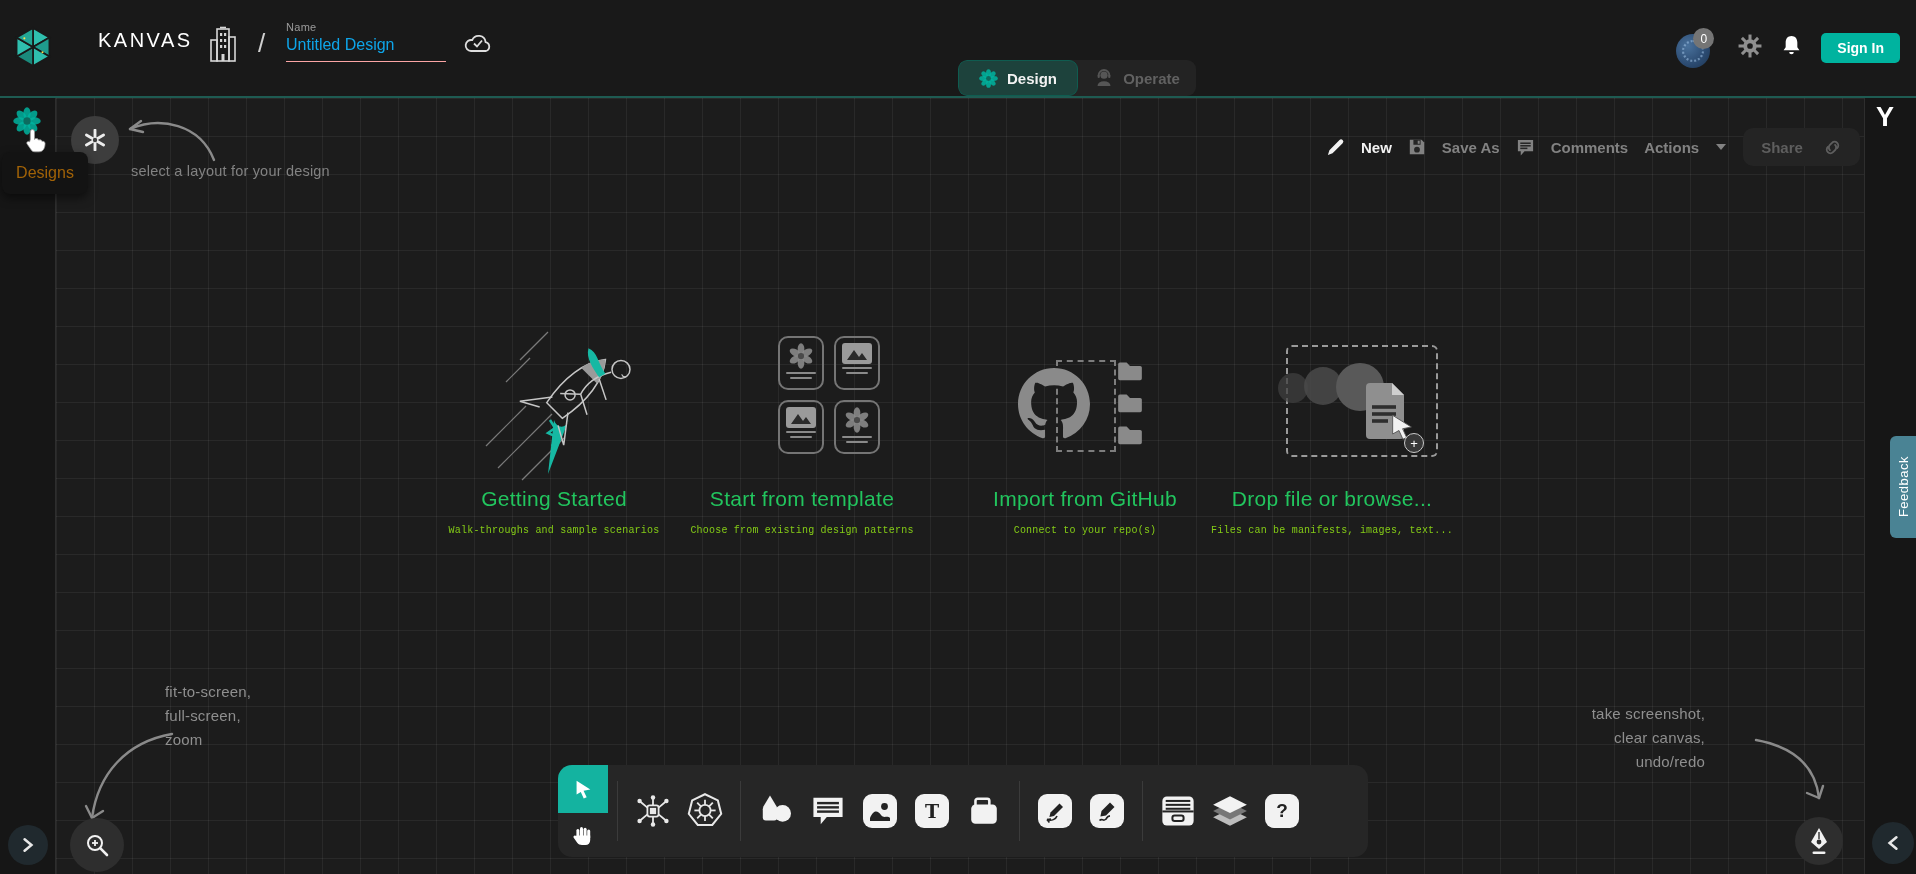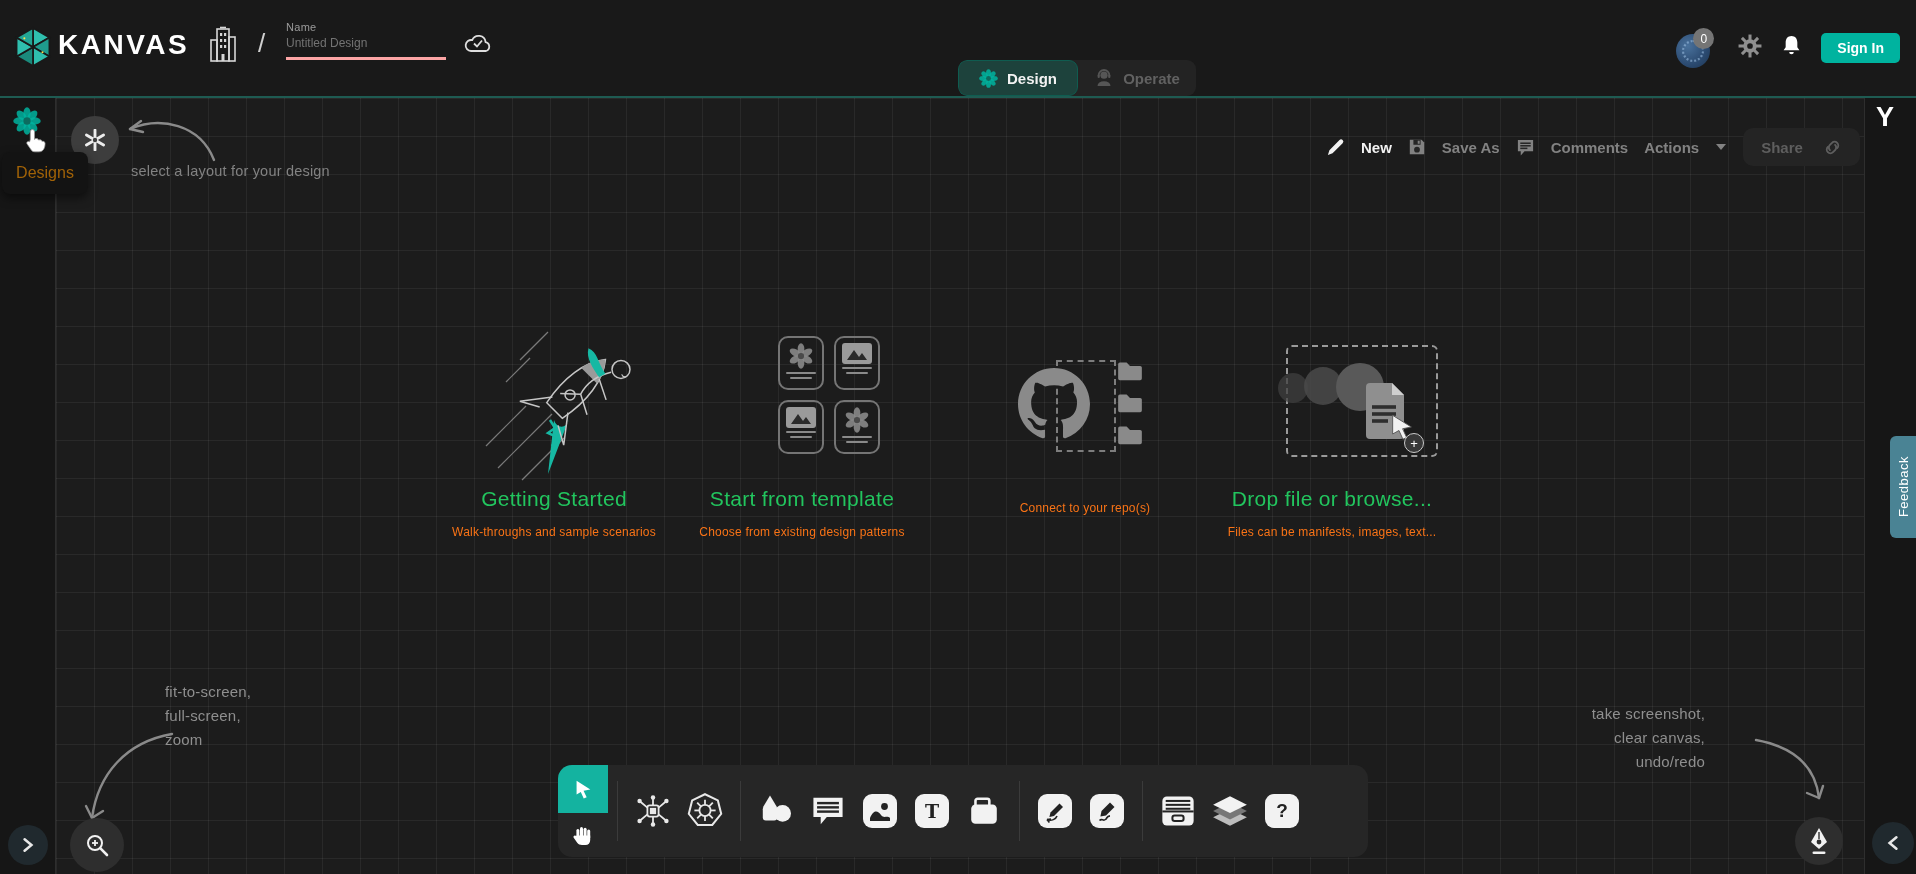--- a/index.html
+++ b/index.html
@@ -2,25 +2,25 @@
 <html><head>
 <meta charset="utf-8">
 <style>
   * { box-sizing: border-box; margin: 0; padding: 0; }
   html,body { width:1916px; height:874px; background:#191919; overflow:hidden;
     font-family:"Liberation Sans",sans-serif; position:relative; }
   .abs { position:absolute; }
 
   
   .header { position:absolute; inset:0 0 auto 0; height:96px; background:#191919; z-index:40; }
-  .brand-text { font-size:28px; font-weight:bold; letter-spacing:2.5px; color:#fff; }
+  .brand-text { font-size:20px; font-weight:normal; letter-spacing:2.5px; color:#fff;margin-left:40px; }
   .slash { font-size:26px; color:#cfcfcf; font-weight:300; }
   .name-label { font-size:11px; color:#9b9b9b; letter-spacing:.3px; }
-  .name-input { background:transparent; border:none; border-bottom:3px solid #fca5a5;
-    color:#737373; font-size:12px; width:160px; padding:3px 2px 7px 0; outline:none;
+  .name-input { background:transparent; border:none; border-bottom:1px solid #fca5a5;
+    color:#0ea5e9; font-size:16px; width:160px; padding:3px 2px 7px 0; outline:none;
     font-family:"Liberation Sans",sans-serif; }
 
   .tabs { position:absolute; left:958px; top:60px; height:36px; width:238px;
     background:#232323; border-radius:9px; display:flex; overflow:hidden; }
   .tab { display:flex; align-items:center; justify-content:center; gap:9px; flex:1;
     font-size:15px; cursor:pointer; }
   .tab.active { background:#1d423c; border:1px solid #0f5c50; border-radius:9px;
     color:#f2f2f2; font-weight:bold; }
   .tab.inactive { color:#616161; font-weight:600; }
 
@@ -63,21 +63,21 @@
   .dbar-item { display:flex; align-items:center; gap:16px; font-size:15px; color:#828282;
     font-weight:600; cursor:pointer; white-space:nowrap; }
   .dbar-item.primary { color:#f2f2f2; font-weight:bold; }
   .share-pill { display:flex; align-items:center; gap:20px; background:#242424;
     border-radius:10px; height:38px; padding:0 18px; color:#5e5e5e; font-size:15px;
     font-weight:600; }
 
   
   .opt-text { position:absolute; width:300px; text-align:center; }
   .opt-title { font-size:21px; color:#22c55e; font-weight:500; letter-spacing:.3px; }
-  .opt-sub { margin-top:14px; font-size:12px; color:#f97316; letter-spacing:.2px; }
+  .opt-sub { margin-top:14px; font-size:10px; color:#84cc16; letter-spacing:.2px;font-family:Liberation Mono, monospace; }
 
   .tpl-grid { position:absolute; left:778px; top:336px; display:grid;
     grid-template-columns:46px 46px; gap:10px; }
   .tpl-card { width:46px; height:54px; border:2px solid #757575; border-radius:10px;
     display:flex; flex-direction:column; align-items:center; padding-top:5px; }
   .tpl-line { height:2px; background:#8a8a8a; border-radius:1px; margin-top:3px; }
   .tpl-img { width:30px; height:21px; background:#9a9a9a; border-radius:3px;
     display:grid; place-items:center; }
 
   .gh-wrap { position:absolute; left:1018px; top:350px; width:142px; height:106px; }
@@ -438,20 +438,21 @@
 
 <div class="opt-text" style="left:404px;top:487px">
   <div class="opt-title">Getting Started</div>
   <div class="opt-sub">Walk-throughs and sample scenarios</div>
 </div>
 <div class="opt-text" style="left:652px;top:487px">
   <div class="opt-title">Start from template</div>
   <div class="opt-sub">Choose from existing design patterns</div>
 </div>
 <div class="opt-text" style="left:935px;top:487px">
+  <div class="opt-title">Import from GitHub</div>
   <div class="opt-sub">Connect to your repo(s)</div>
 </div>
 <div class="opt-text" style="left:1182px;top:487px">
   <div class="opt-title">Drop file or browse...</div>
   <div class="opt-sub">Files can be manifests, images, text...</div>
 </div>
 
 <div class="abs hint-lines" style="left:165px;top:680px">
   <div>fit-to-screen,</div>
   <div>full-screen,</div>

